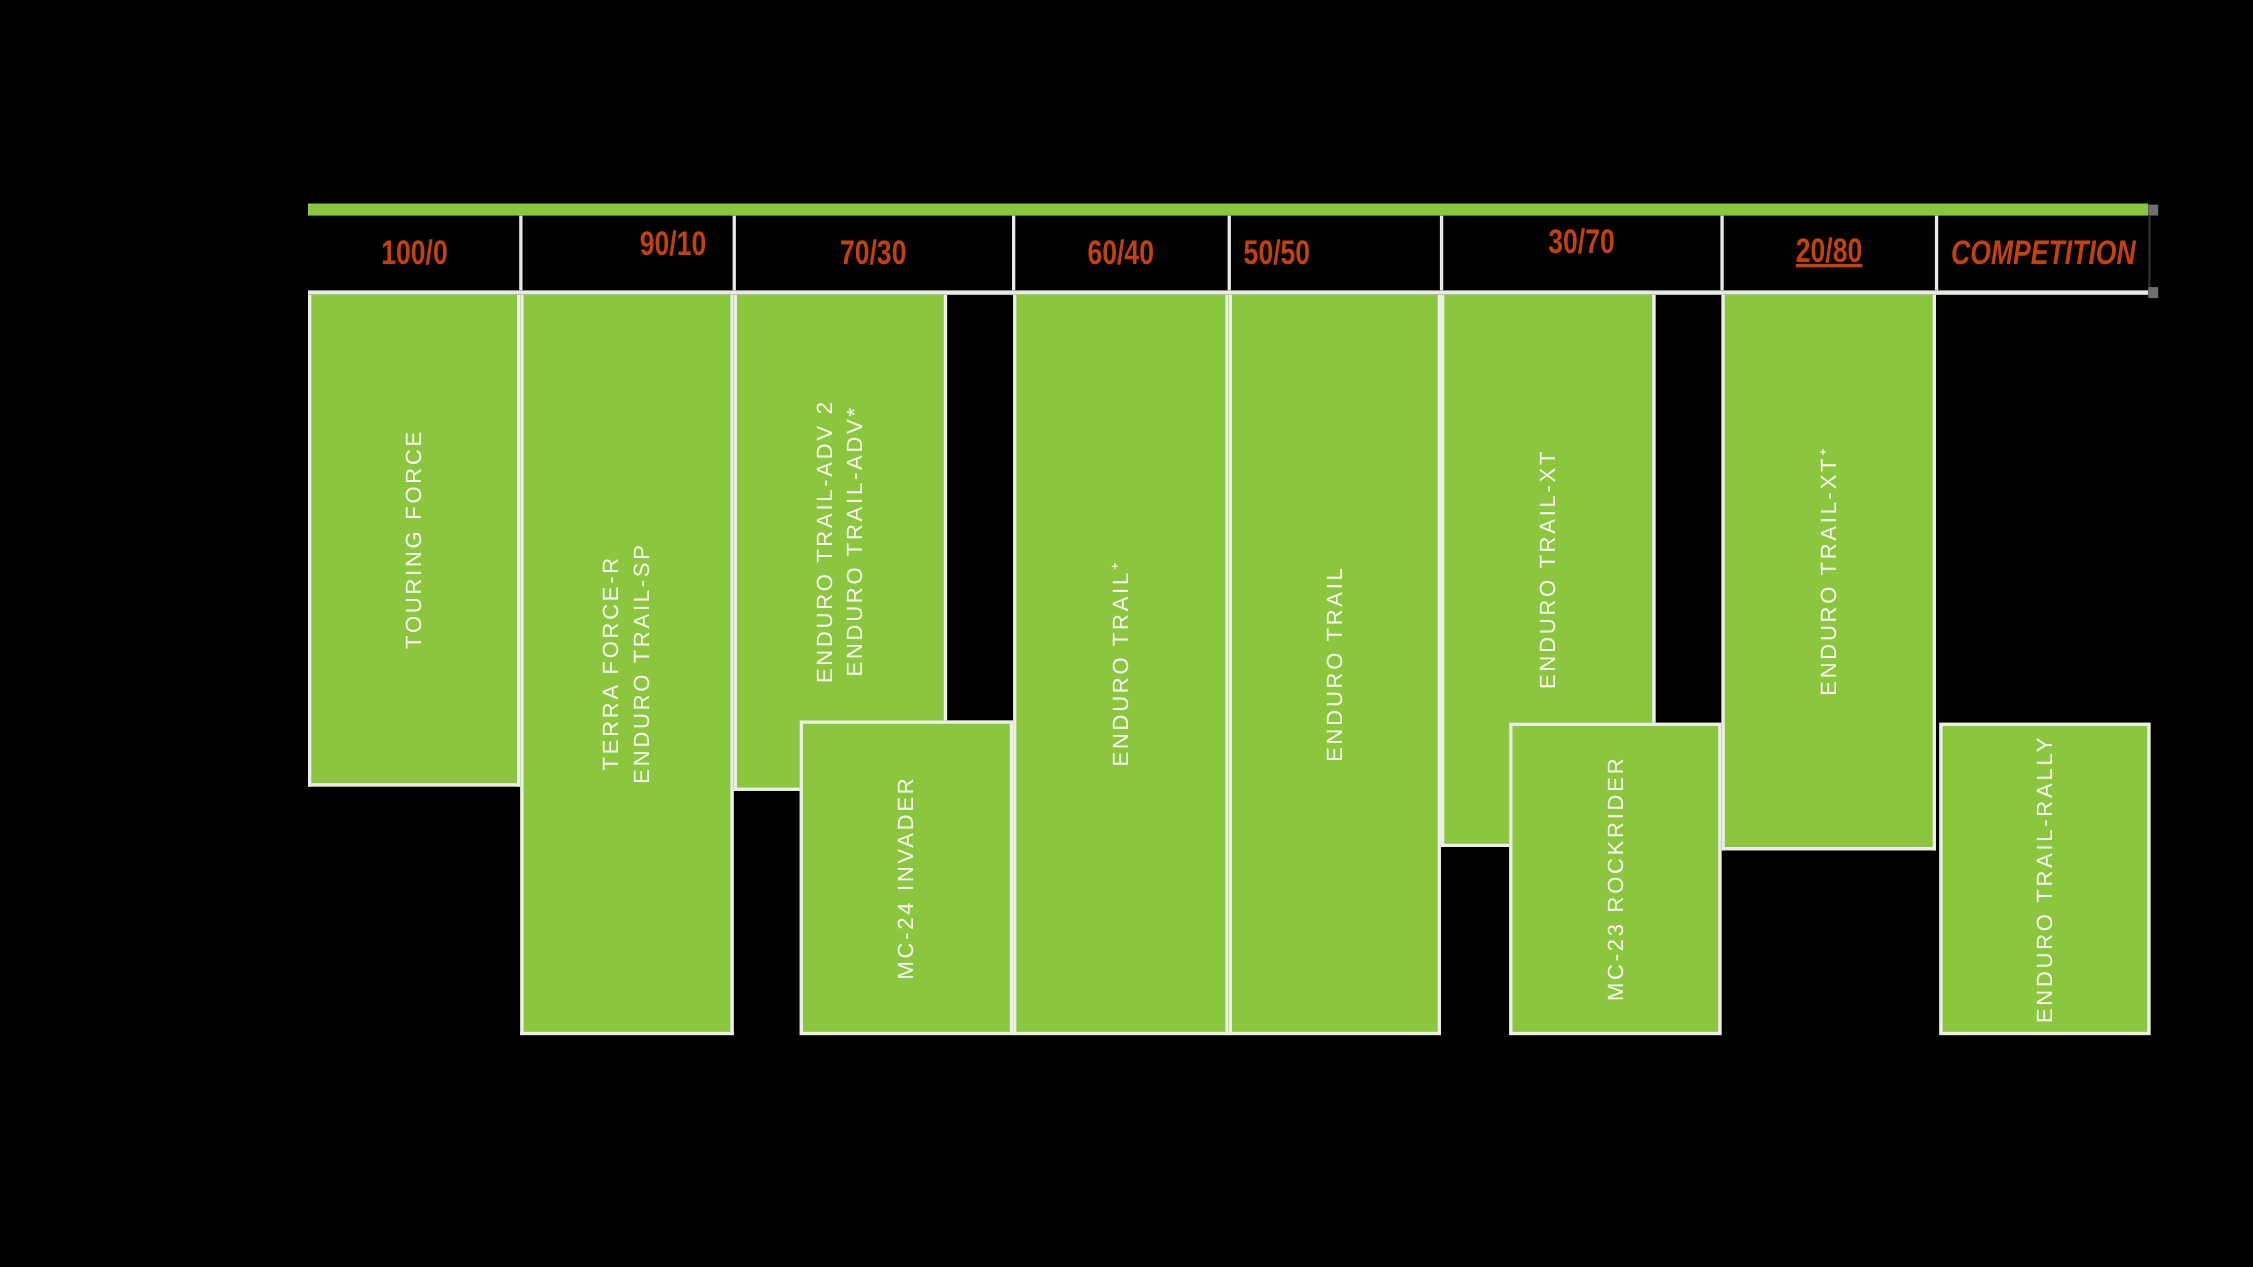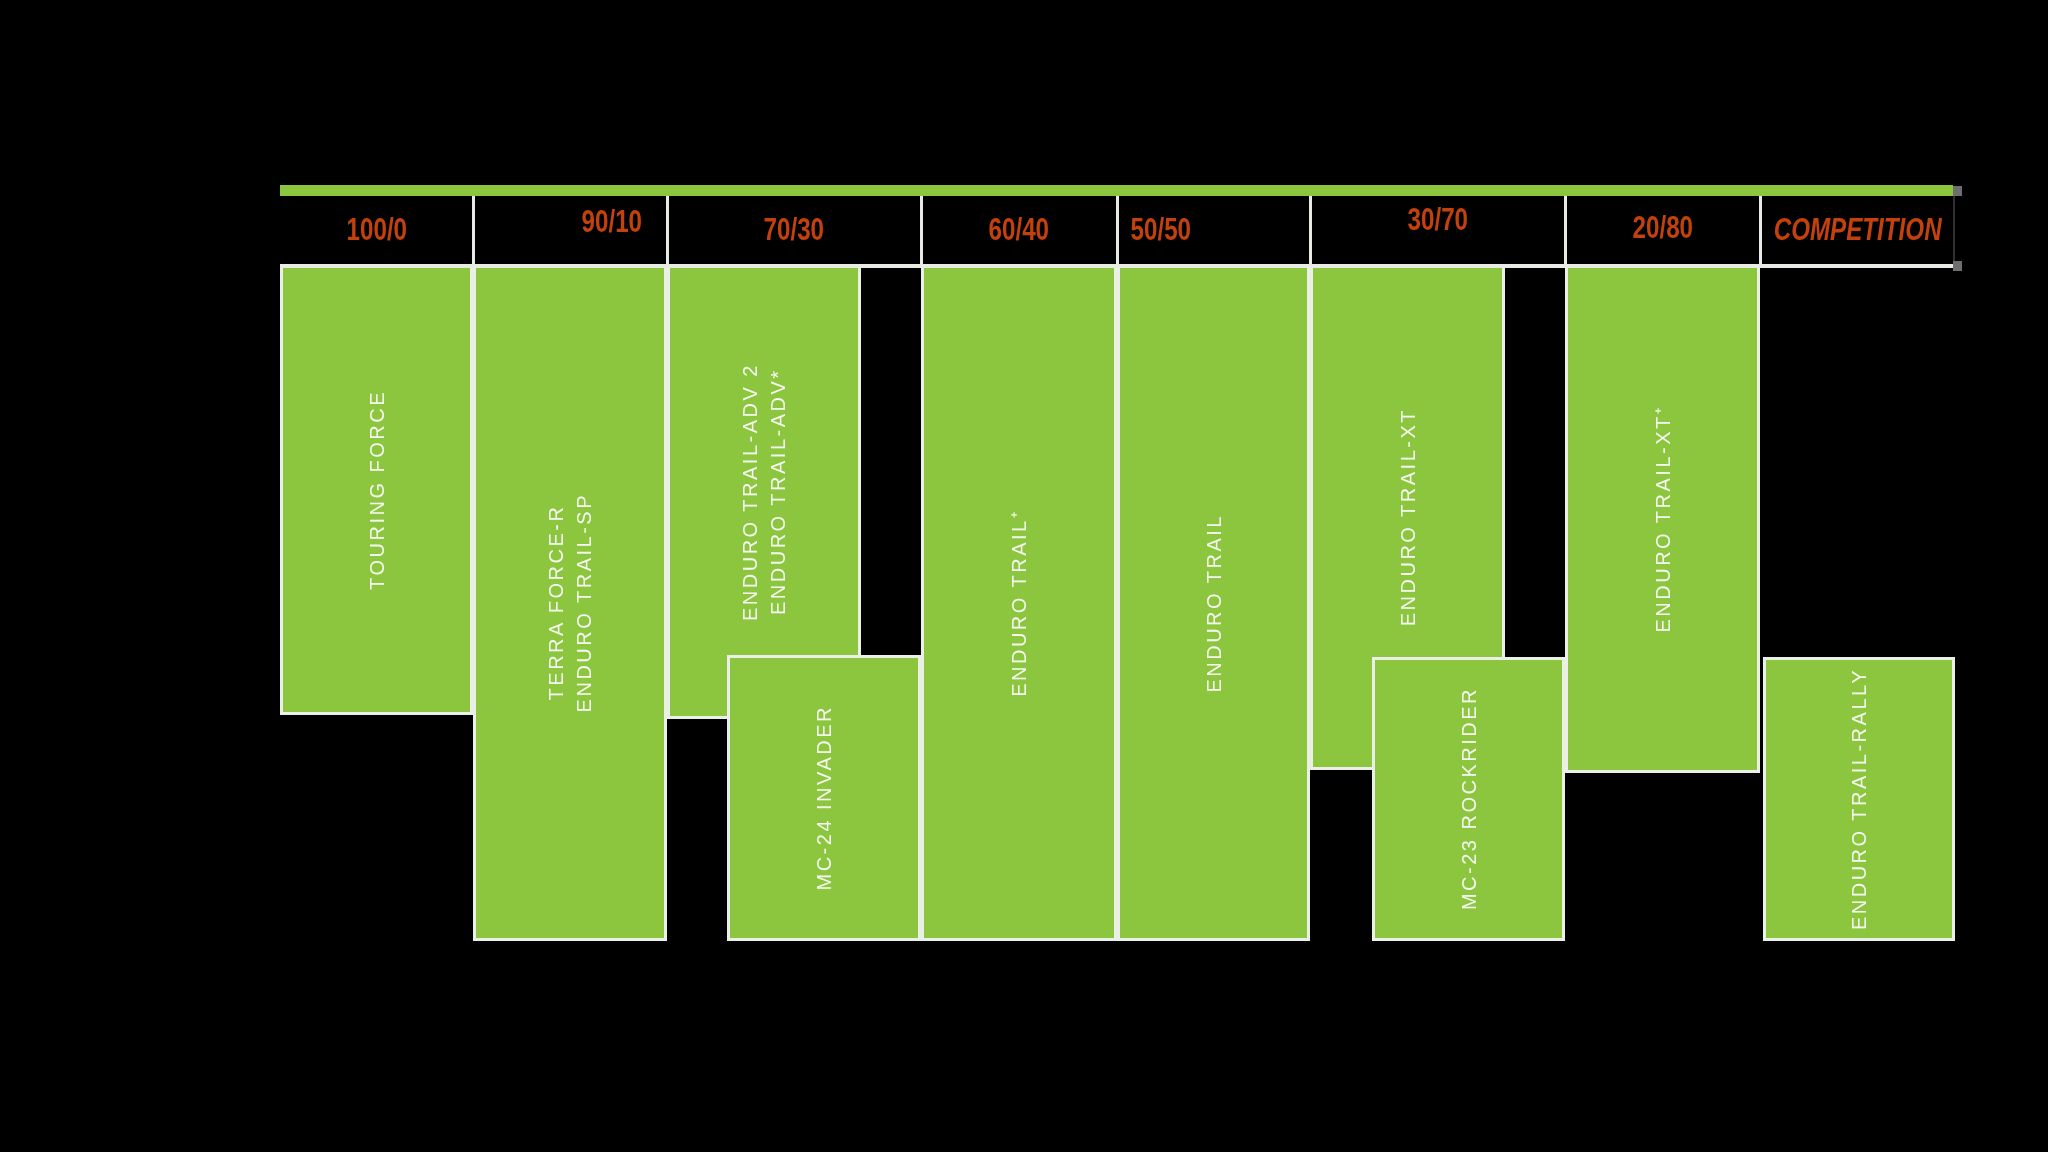--- a/index.html
+++ b/index.html
@@ -99,21 +99,21 @@
       </div>
       <div class="header-divider" style="left: 920px; top: 196px; width: 3px; height: 68px;"></div>
       <div class="header-cell" style="left: 1064px; top: 196px; width: 193px; height: 68px;">
         <span>50/50</span>
       </div>
       <div class="header-divider" style="left: 1116px; top: 196px; width: 3px; height: 68px;"></div>
       <div class="header-cell" style="left: 1310px; top: 196px; width: 255px; height: 48px;">
         <span>30/70</span>
       </div>
       <div class="header-divider" style="left: 1309px; top: 196px; width: 3px; height: 68px;"></div>
-      <div class="header-cell" style="left: 1565px; top: 196px; width: 195px; height: 64px;">
+      <div class="header-cell" style="left: 1565px; top: 196px; width: 195px; height: 64px; text-decoration: underline;">
         <span>20/80</span>
       </div>
       <div class="header-divider" style="left: 1564px; top: 196px; width: 3px; height: 68px;"></div>
       <div class="header-cell" style="left: 1760px; top: 196px; width: 195px; height: 68px; font-style: italic;">
         <span>COMPETITION</span>
       </div>
       <div class="header-divider" style="left: 1759px; top: 196px; width: 3px; height: 68px;"></div>
     </div>
   <div class="header-underline" id="header-underline" style="left: 280px; top: 264px; width: 1673px; height: 4px;"></div>
   <div class="end-cap" id="underline-cap" style="left: 1953px; top: 261px; width: 9px; height: 10px;"></div>

